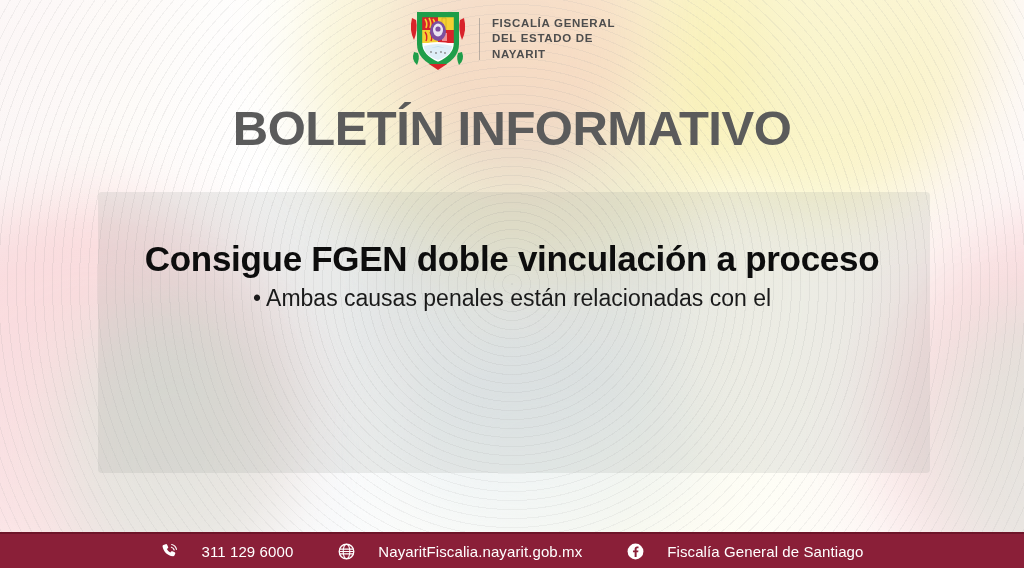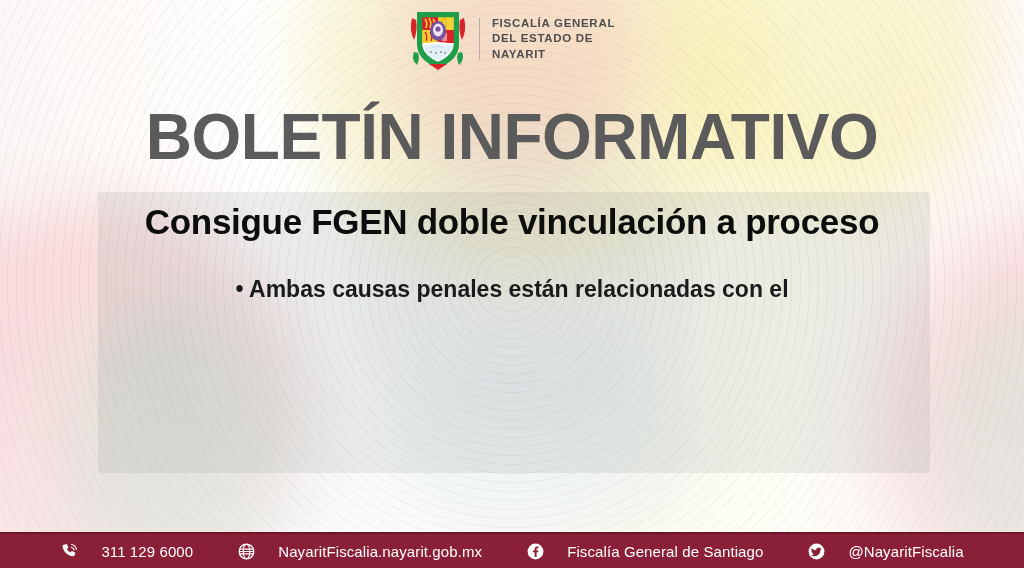--- a/index.html
+++ b/index.html
@@ -87,21 +87,21 @@
     letter-spacing:.7px; line-height:1.35;
     color:#4d4d4d;
     text-transform:uppercase;
   }
   .org-name div { white-space:nowrap; }
 
   
   .kicker {
     position:absolute; top:100px; left:0; right:0;
     text-align:center; z-index:5;
-    font-size:64px; font-weight:bold;
+    font-size:49px; font-weight:bold;
     letter-spacing:-.5px;
     color:#5b5b5b;
   }
 
   
   .panel {
     position:absolute;
     left:98px; top:192px;
     width:832px; height:281px;
     background:rgba(150,152,150,.17);
@@ -111,26 +111,26 @@
 
   
   .content { position:absolute; left:0; right:0; top:200px; z-index:6; text-align:center; }
 
   .headline {
     font-size:35px; font-weight:bold;
     line-height:1.28;
     color:#0d0d0d;
     letter-spacing:-.3px;
     padding:0 70px;
+    margin-top:37px;
   }
   .headline div { white-space:nowrap; }
 
   .subtitle {
-    margin-top:28px;
-    font-size:23px; font-weight:700;
+    font-size:23px; font-weight:400;
     line-height:1.42;
     color:#1a1a1a;
     padding:0 120px;
   }
   .subtitle div { white-space:nowrap; }
 
   
   .footer {
     position:absolute; left:0; right:0; bottom:0;
     height:36px;
@@ -241,22 +241,15 @@
     </div>
 
     <div class="f-item">
       <svg class="f-icon" viewBox="0 0 24 24">
         <circle cx="12" cy="12" r="10" fill="#ffffff"></circle>
         <path d="M13.4 19v-6h2l.3-2.4h-2.3V9.1c0-.7.2-1.1 1.2-1.1h1.2V5.8c-.2 0-.9-.1-1.8-.1-1.8 0-3.1 1.1-3.1 3.1v1.8H8.8V13h2.1v6z" fill="#8a1f38"></path>
       </svg>
       <span class="f-text">Fiscalía General de Santiago</span>
     </div>
 
-    <div class="f-item">
-      <svg class="f-icon" viewBox="0 0 24 24">
-        <circle cx="12" cy="12" r="10" fill="#ffffff"></circle>
-        <path d="M18.6 8.3c-.5.2-1 .4-1.6.5.6-.3 1-.9 1.2-1.6-.5.3-1.1.6-1.8.7a2.8 2.8 0 00-4.8 2.5c-2.3-.1-4.4-1.2-5.8-2.9-.2.4-.4.9-.4 1.4 0 1 .5 1.8 1.3 2.3-.5 0-.9-.1-1.3-.4 0 1.4 1 2.5 2.3 2.8-.2.1-.5.1-.8.1-.2 0-.4 0-.5-.1.4 1.1 1.4 1.9 2.6 2-1 .8-2.2 1.2-3.5 1.2h-.7a8 8 0 004.3 1.2c5.1 0 7.9-4.2 7.9-7.9v-.4c.6-.4 1-.9 1.4-1.4z" fill="#8a1f38"></path>
-      </svg>
-      <span class="f-text">@NayaritFiscalia</span>
-    </div>
 
   </div>
 </div>
 
 </body></html>

